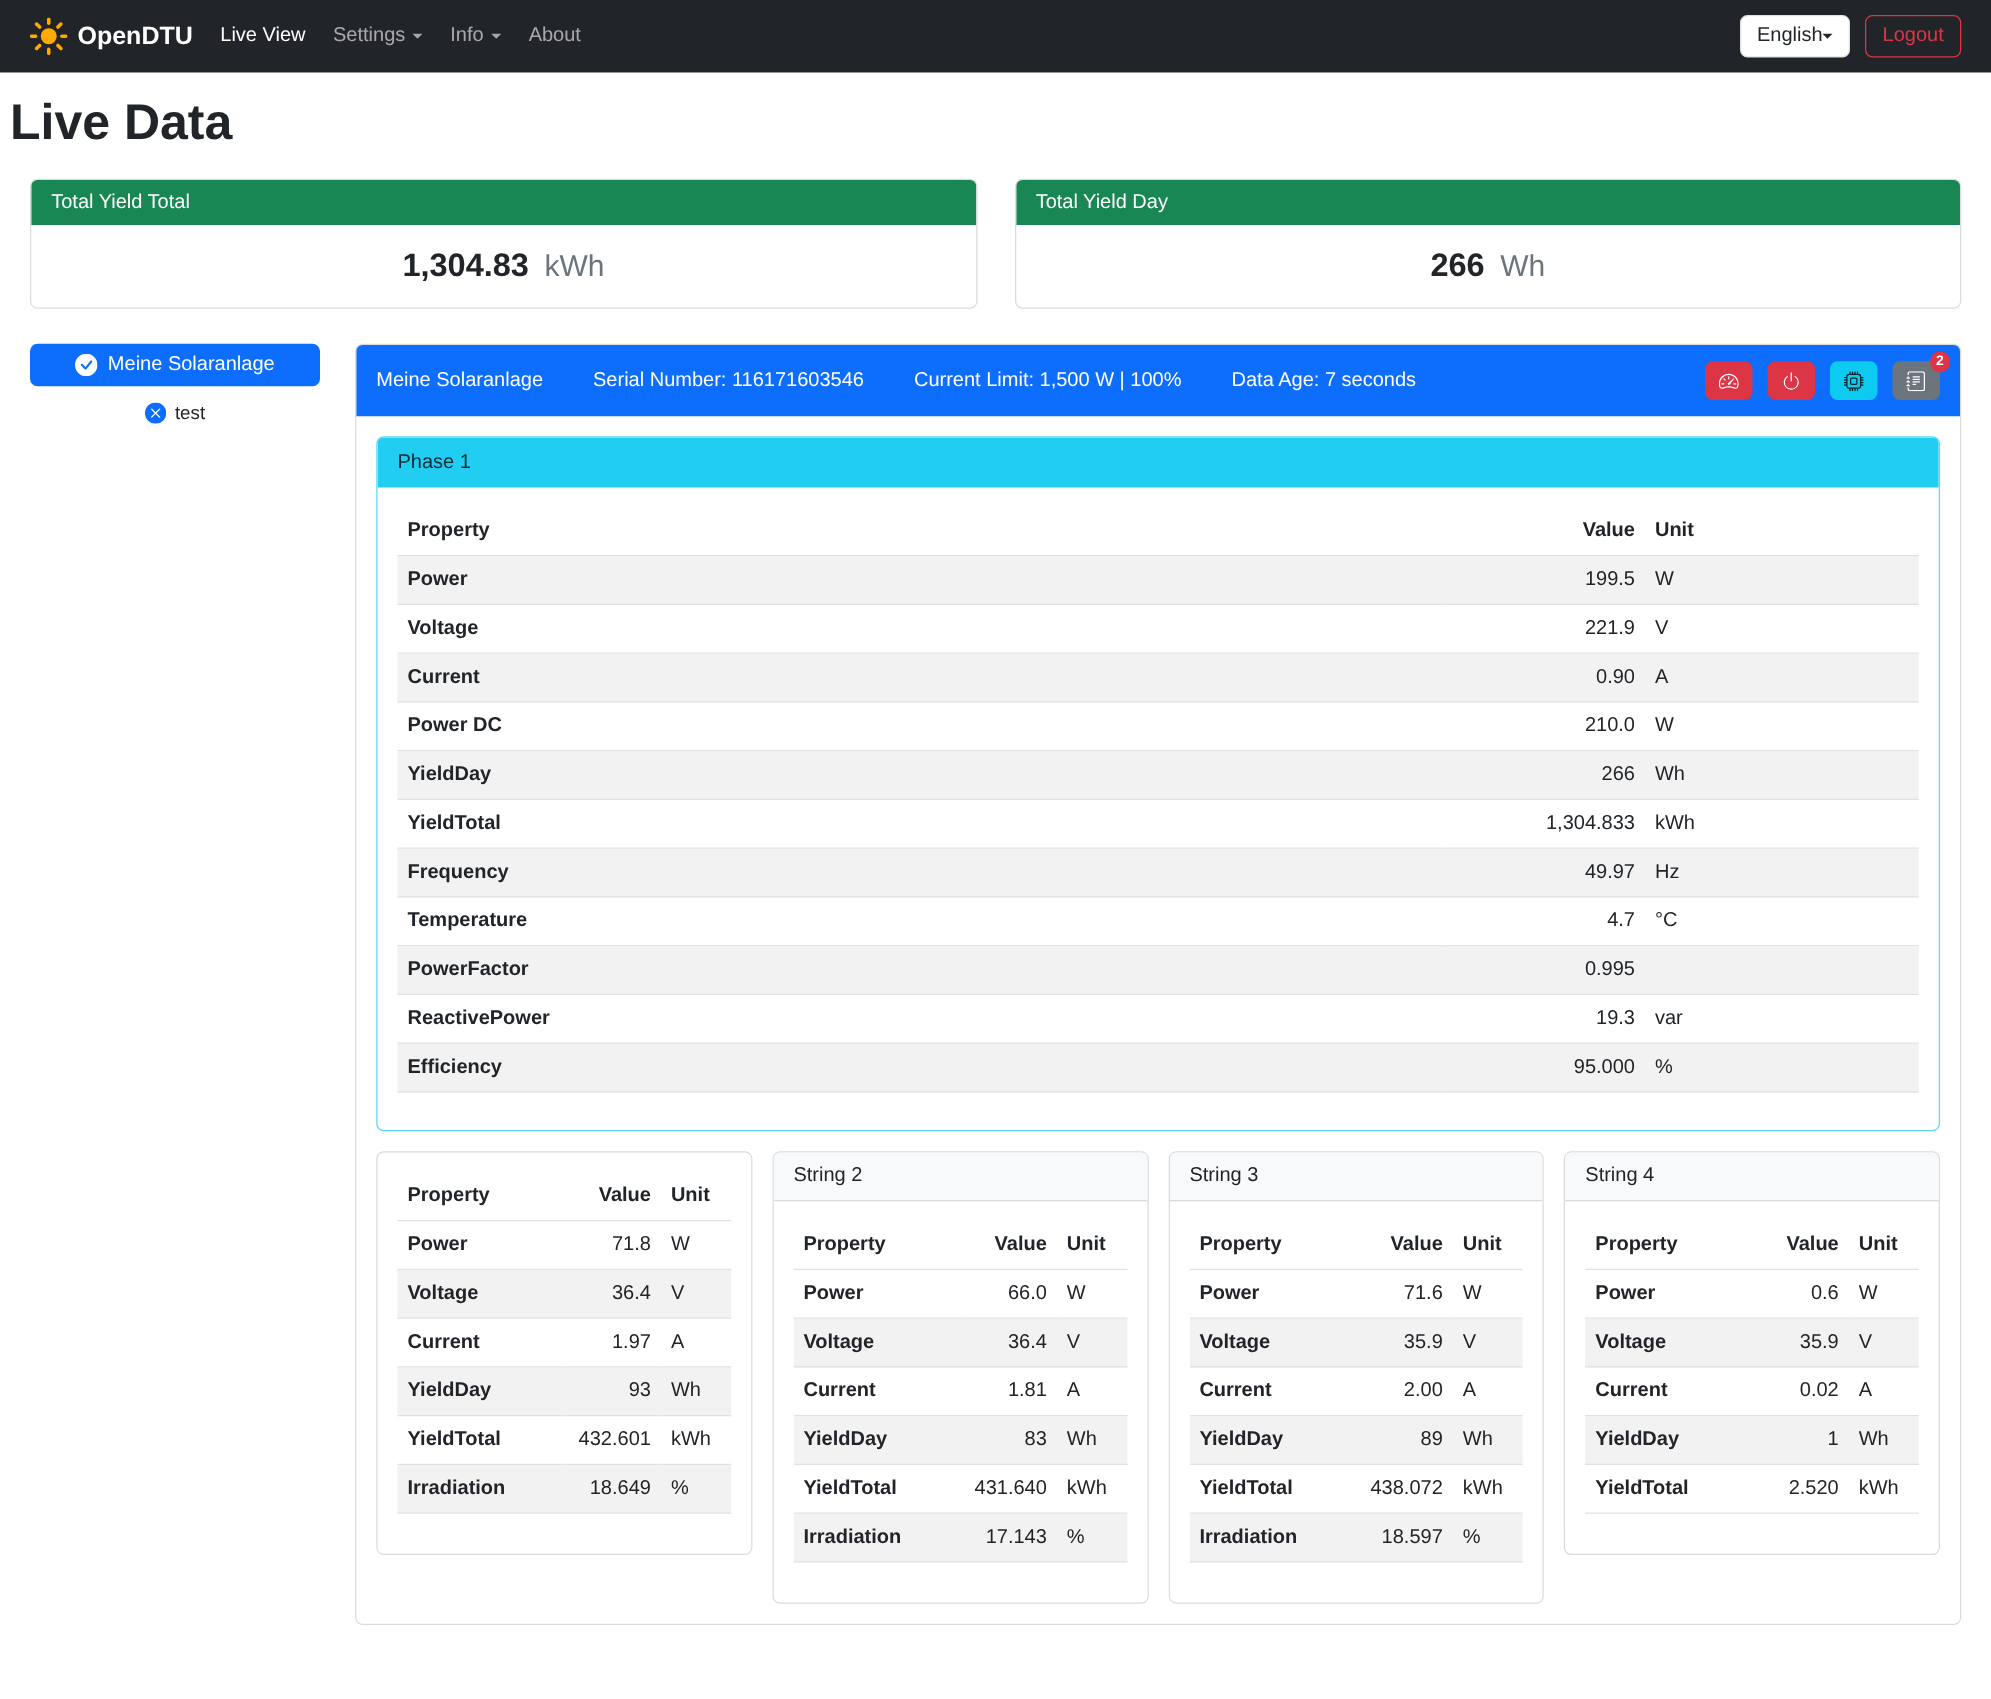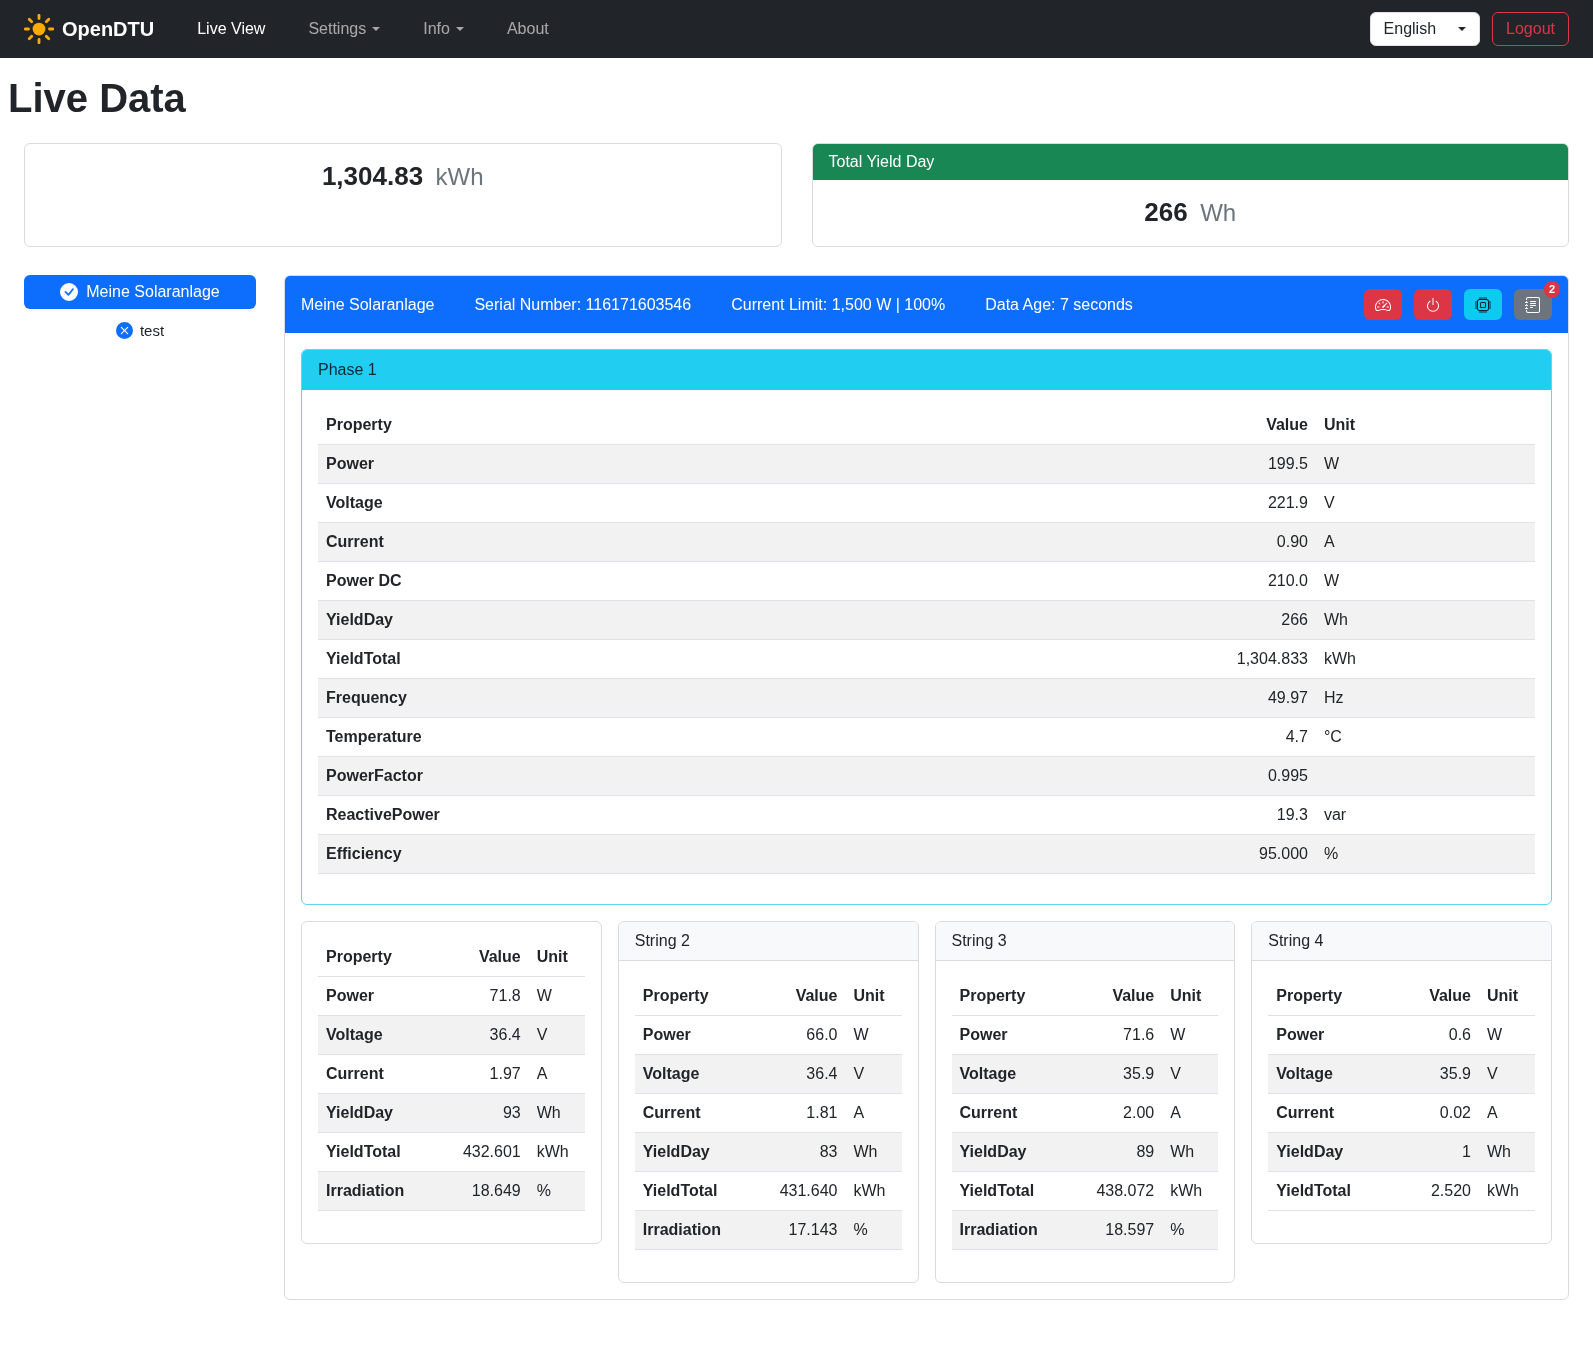--- a/index.html
+++ b/index.html
@@ -8,25 +8,25 @@
     width:1593px;
     font-family:"Liberation Sans", sans-serif;
     font-size:16px;
     color:#212529;
     background:#fff;
   }
 
   
   .navbar { background:#212529; height:58px; display:flex; align-items:center; padding:0 24px; }
   .brand { display:flex; align-items:center; gap:8px; color:#fff; font-size:20px; font-weight:700; margin-right:22px; cursor:pointer; }
-  .nav-link { color:rgba(255,255,255,.6); margin-right:22px; display:inline-flex; align-items:center; gap:6px; cursor:pointer;margin-left:21px; }
+  .nav-link { color:rgba(255,255,255,.6); margin-right:22px; display:inline-flex; align-items:center; gap:6px; cursor:pointer; }
   .nav-link.active { color:#fff; }
   .caret-down { display:inline-block; width:0; height:0; border-left:4px solid transparent; border-right:4px solid transparent; border-top:4.5px solid currentColor; }
   .nav-right { margin-left:auto; display:flex; align-items:center; gap:12px; }
-  .lang-select { background:#fff; color:#212529; border:1px solid #dee2e6; border-radius:6px; padding:7px 13px; display:flex; align-items:center; gap:22px; cursor:pointer; }
+  .lang-select { background:#fff; color:#212529; border:1px solid #dee2e6; border-radius:6px; padding:7px 13px; display:flex; align-items:center; cursor:pointer; }
   .lang-select .caret-down { border-top-color:#212529; }
   .logout-btn { background:transparent; border:1px solid #dc3545; color:#dc3545; border-radius:6px; padding:7px 13px; font-size:16px; cursor:pointer; font-family:inherit; }
 
   
   .page-title { font-size:40px; font-weight:600; margin:18px 8px 22px; }
 
   
   .summary-row { display:flex; gap:30px; margin:0 24px 28px; }
   .summary-card { flex:1; border:1px solid #d9dcdf; border-radius:6px; overflow:hidden; background:#fff; }
   .summary-card .head { background:#198754; color:#fff; padding:9px 16px; }
@@ -115,20 +115,21 @@
       <span class="caret-down"></span>
     </div>
     <button class="logout-btn">Logout</button>
   </div>
 </div>
 
 <div class="page-title">Live Data</div>
 
 <div class="summary-row">
   <div class="summary-card">
+    <div class="head">Total Yield Total</div>
     <div class="body">
       <span class="summary-value">1,304.83</span>
       <span class="summary-unit">kWh</span>
     </div>
   </div>
   <div class="summary-card">
     <div class="head">Total Yield Day</div>
     <div class="body">
       <span class="summary-value">266</span>
       <span class="summary-unit">Wh</span>

